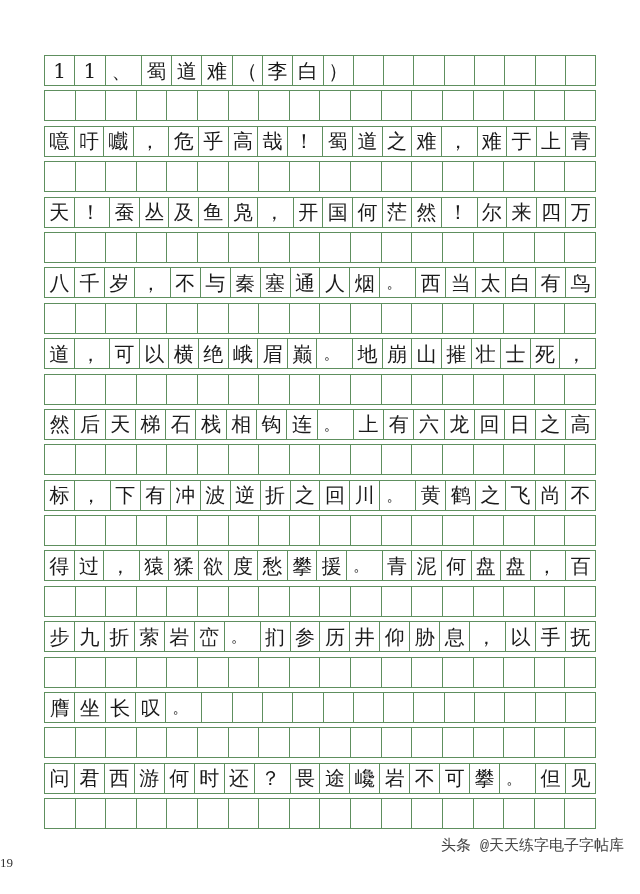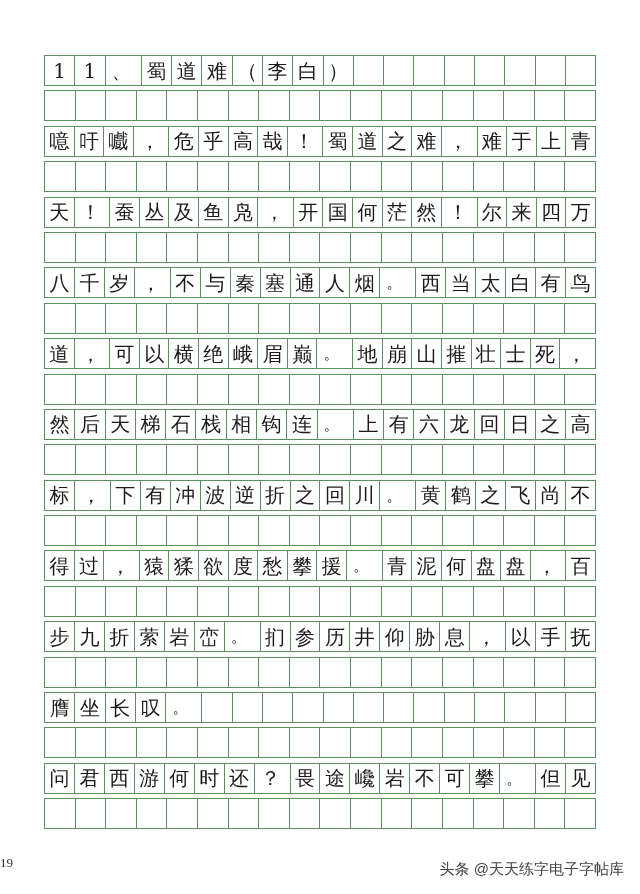--- a/index.html
+++ b/index.html
@@ -59,24 +59,24 @@
       width: 640px;
       top: 855px;
       text-align: left;
       font-size: 13px;
       color: #333;
       font-family: "Liberation Serif", serif;
     }
     .watermark {
       position: absolute;
       right: 16px;
-      top: 860px;
+      top: 836px;
       font-size: 15px;
       color: #444;
-      font-family: Liberation Sans, sans-serif;
+      font-family: Liberation Mono, monospace;
       letter-spacing: 0px;
       text-shadow: 0 0 1px #fff, 1px 1px 0 #fff;
     }
   </style>
 </head>
 <body>
 
 <div class="sheet" id="sheet">
     <div class="grid-row">
       <div class="cell">1</div>

